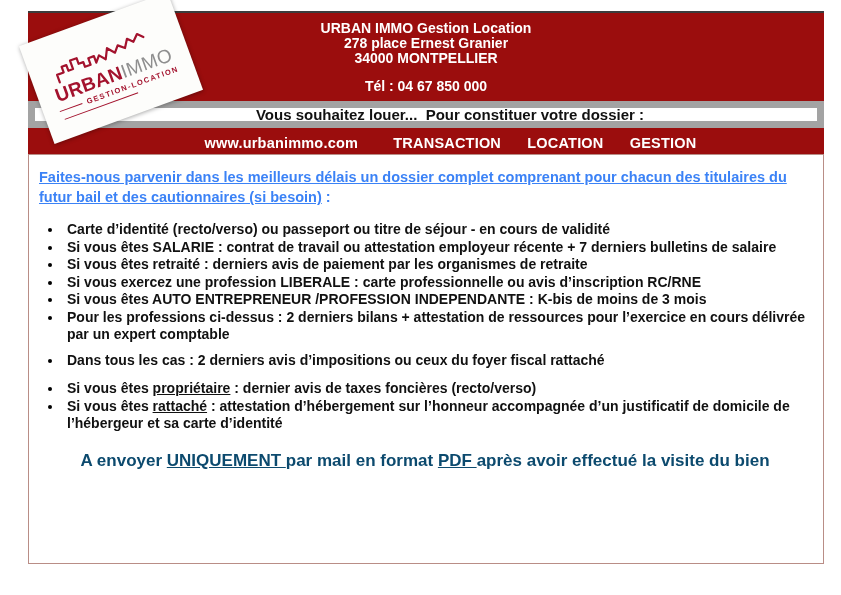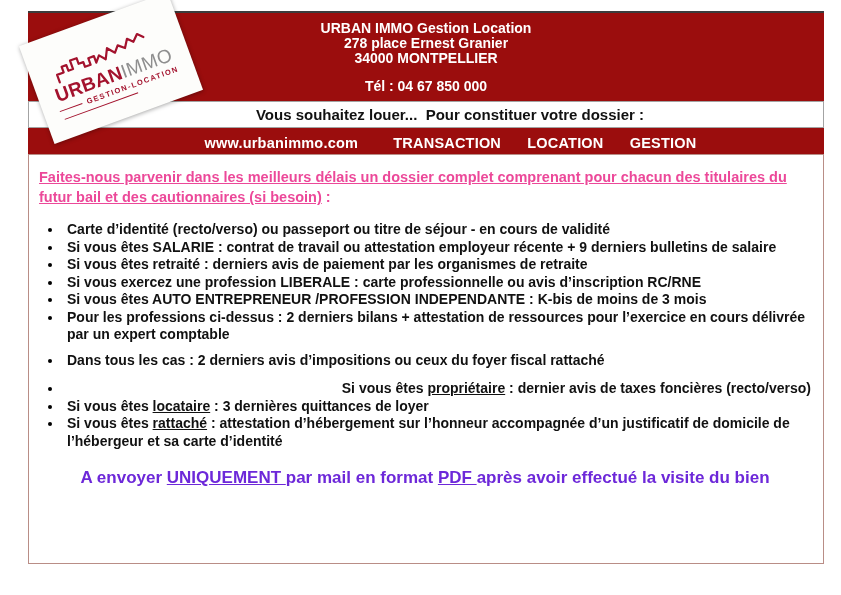--- a/index.html
+++ b/index.html
@@ -15,21 +15,21 @@
   .band-red {
     background:#9b0d0d; color:#ffffff; text-align:center; font-weight:bold;
   }
   .band-top {
     border-top:2px solid #3c3c3c;
     padding:8px 0 7px 0; font-size:14px; line-height:15px;
   }
   .band-top .phone { margin-top:13px; }
 
   .band-white {
-    border:1px solid #a3a3a3; background:#ffffff; height:27px;
+    border:7px solid #a3a3a3; background:#ffffff; height:27px;
     text-align:center; padding-left:48px; font-weight:bold; font-size:15px;
     color:#111111; display:flex; align-items:center; justify-content:center;
     white-space:pre-wrap;
   }
   .band-nav {
     height:26px; line-height:31px; font-size:14.5px; padding-left:60px;
     letter-spacing:.2px;
   }
   .band-nav .website { margin-right:20px; }
   .band-nav .navitem { margin:0 11px; }
@@ -51,40 +51,40 @@
     display:flex; align-items:center; justify-content:flex-end; margin-top:1px;
   }
   .tagline .dash { display:inline-block; width:24px; height:1.5px; background:#a3122d; margin-right:5px; }
   .logo-rule { width:78px; height:1.5px; background:#a3122d; margin:4px auto 0 2px; }
 
   
   .content {
     border:1px solid #b98d86; height:410px; padding:12px 12px 0 10px;
     color:#111111; font-weight:bold;
   }
-  .intro { font-size:14.5px; line-height:20px; color:#ec4899; }
+  .intro { font-size:14.5px; line-height:20px; color:#3b82f6; }
   .intro .u { text-decoration:underline; }
 
   ul.checklist { list-style:none; margin-top:14px; }
   ul.checklist li {
     position:relative; padding-left:28px; font-size:14px; line-height:17.5px;
   }
   ul.checklist li::before {
     content:""; position:absolute; left:9px; top:7px; width:4px; height:4px;
     border-radius:50%; background:#000000;
   }
   li.gap-lg { margin-top:13px; }
   li.gap-md { }
   li.gap-sm { margin-top:8px;  }
-  li.gap-xs { margin-top:11px;text-align:right; }
+  li.gap-xs { margin-top:11px; }
   .wu { text-decoration:underline; }
 
   .send-note {
     margin-top:17px; text-align:center; font-size:17px; line-height:22px;
-    color:#6d28d9; font-weight:bold;
+    color:#0c4a6e; font-weight:bold;
   }
   .send-note .u { text-decoration:underline; }
 </style>
 </head>
 <body>
 
 <div class="page">
   <div class="doc">
 
     <div class="band-red band-top">
@@ -103,28 +103,27 @@
       <span class="navitem">TRANSACTION</span>
       <span class="navitem">LOCATION</span>
       <span class="navitem">GESTION</span>
     </div>
 
     <div class="content">
       <p class="intro"><span class="u">Faites-nous parvenir dans les meilleurs délais un dossier complet comprenant pour chacun des titulaires du futur bail et des cautionnaires (si besoin)</span><span> :</span></p>
 
       <ul class="checklist">
         <li><span>Carte d’identité (recto/verso) ou passeport ou titre de séjour - en cours de validité</span></li>
-        <li><span>Si vous êtes SALARIE : contrat de travail ou attestation employeur récente + 9 derniers bulletins de salaire</span></li>
+        <li><span>Si vous êtes SALARIE : contrat de travail ou attestation employeur récente + 7 derniers bulletins de salaire</span></li>
         <li><span>Si vous êtes retraité : derniers avis de paiement par les organismes de retraite</span></li>
         <li><span>Si vous exercez une profession LIBERALE : carte professionnelle ou avis d’inscription RC/RNE</span></li>
         <li><span>Si vous êtes AUTO ENTREPRENEUR /PROFESSION INDEPENDANTE : K-bis de moins de 3 mois</span></li>
         <li class="gap-md"><span>Pour les professions ci-dessus : 2 derniers bilans + attestation de ressources pour l’exercice en cours délivrée par un expert comptable</span></li>
         <li class="gap-sm"><span>Dans tous les cas : 2 derniers avis d’impositions ou ceux du foyer fiscal rattaché</span></li>
         <li class="gap-xs"><span>Si vous êtes </span><span class="wu">propriétaire</span><span> : dernier avis de taxes foncières (recto/verso)</span></li>
-        <li><span>Si vous êtes </span><span class="wu">locataire</span><span> : 3 dernières quittances de loyer</span></li>
         <li><span>Si vous êtes </span><span class="wu">rattaché</span><span> : attestation d’hébergement sur l’honneur accompagnée d’un justificatif de domicile de l’hébergeur et sa carte d’identité</span></li>
       </ul>
 
       <p class="send-note"><span>A envoyer </span><span class="u">UNIQUEMENT </span><span>par mail en format </span><span class="u">PDF </span><span>après avoir effectué la visite du bien</span></p>
     </div>
   </div>
 
   <div class="logo-card">
     <div class="logo-inner">
       <span>

